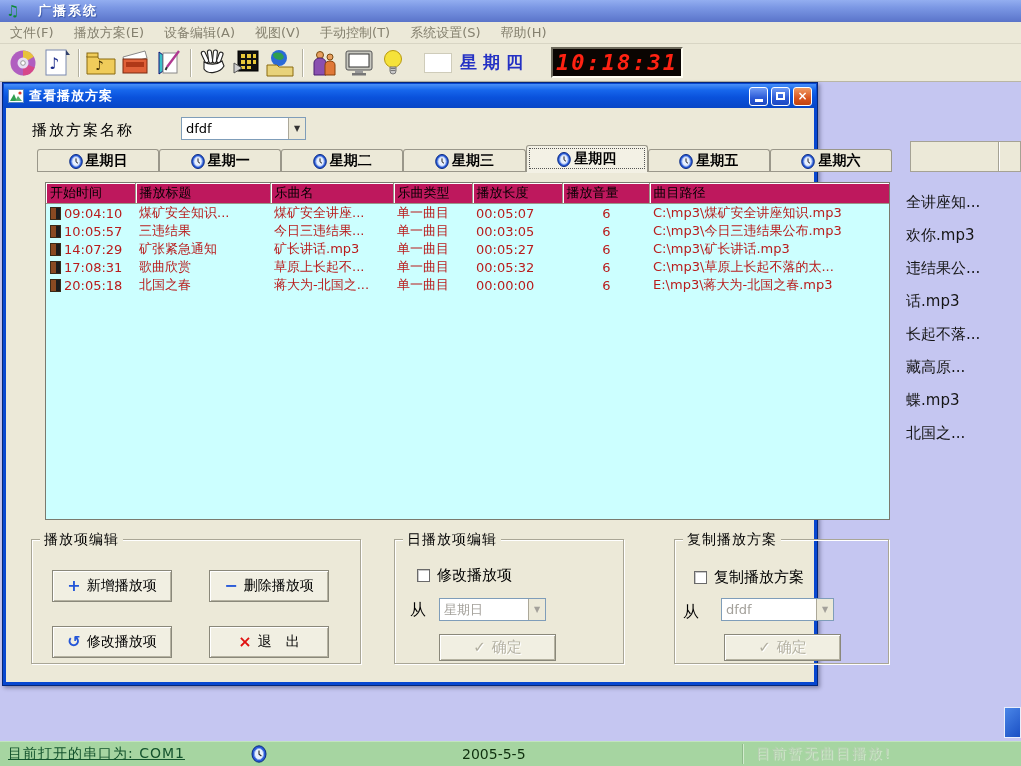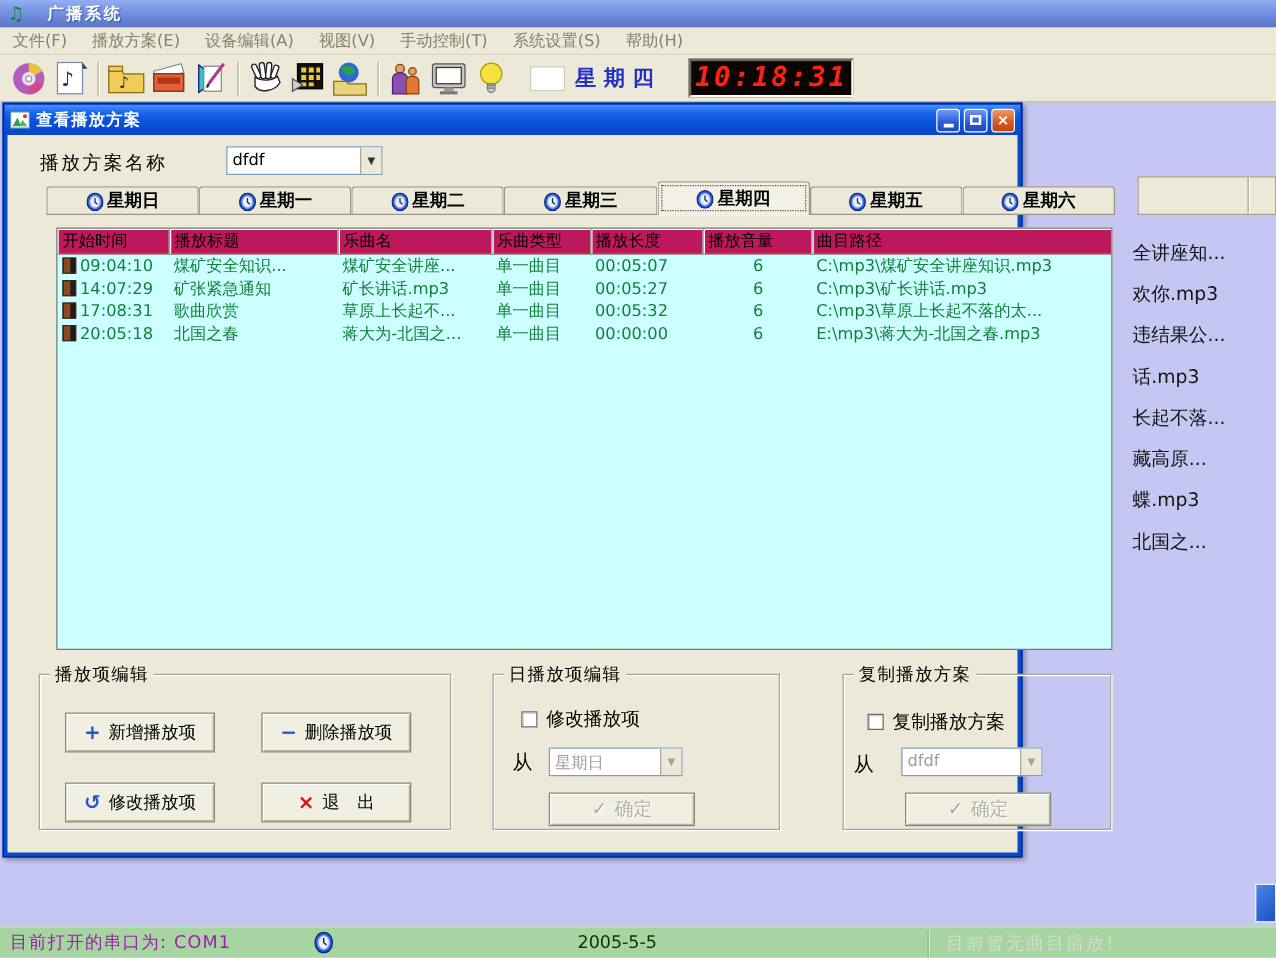--- a/index.html
+++ b/index.html
@@ -33,21 +33,21 @@
     background:#ece9d8; border:1px solid #a5a294; z-index:1; }
   .bg-header::after { content:""; position:absolute; left:87px; top:0; bottom:0; border-left:1px solid #a5a294; border-right:1px solid #fff; }
   .bg-list { position:absolute; left:906px; top:186px; width:120px; z-index:1; }
   .frag { height:33px; line-height:33px; font-size:15px; color:#141414; white-space:nowrap; }
   .corner-chip { position:absolute; left:1004px; top:707px; width:17px; height:31px; z-index:1;
     background:linear-gradient(135deg,#4a86e8,#1b50c4); border:1px solid #e8eefc; }
 
   
   .statusbar { position:absolute; left:0; top:741px; width:1021px; height:25px;
     background:#a6d5a1; border-top:1px solid #c2e4bd; display:flex; align-items:center; z-index:2; font-size:14px; }
-  .sb-left { margin-left:8px; color:#a21caf; letter-spacing:1px; white-space:nowrap; }
+  .sb-left { margin-left:8px; color:#14532d; letter-spacing:1px; white-space:nowrap;text-decoration:underline; }
   .sb-clockicon { margin-left:66px; display:inline-flex; }
   .sb-date { position:absolute; left:462px; color:#10300f; }
   .sb-div { position:absolute; left:742px; top:2px; bottom:2px; border-left:1px solid #8fba8a; border-right:1px solid #d2ecce; }
   .sb-right { position:absolute; left:756px; color:#b8cfb3; text-shadow:1px 1px 0 #cde6c8; letter-spacing:2px; }
 
   
   .dlg { position:absolute; left:2px; top:82px; width:816px; height:604px; z-index:5;
     background:#0847d0; border:1px solid #05277a; box-shadow:2px 2px 4px rgba(0,0,30,.35); }
   .dlg-titlebar { position:absolute; left:1px; top:1px; right:1px; height:24px;
     background:linear-gradient(180deg,#4a90f8 0%,#1767ec 25%,#0a52dc 55%,#0846c6 100%);
@@ -78,21 +78,21 @@
     font-size:14px; font-weight:600; color:#000; position:relative; cursor:default; }
   .tab.sel { height:27px; z-index:2; background:#f3f1e5; font-weight:bold; box-shadow:0 1px 0 #f3f1e5; outline:1px dotted #555; outline-offset:-4px; }
 
   
   .table-wrap { position:absolute; left:39px; top:74px; width:845px; height:338px;
     background:#ccffff; border:1px solid #7a7a6e; overflow:hidden; }
   table { border-collapse:collapse; table-layout:fixed; width:100%; }
   col.c0{width:89px} col.c1{width:135px} col.c2{width:123px} col.c3{width:79px} col.c4{width:90px} col.c5{width:87px} col.c6{width:240px}
   th { background:#be185d; font-size:13px; font-weight:normal; text-align:left; padding:1px 4px; height:18px;
     border-right:1px solid #9a978a; border-bottom:1px solid #9a978a; box-shadow:inset 1px 1px 0 #fff; white-space:nowrap; overflow:hidden; }
-  td { font-size:13px; height:17px; padding:0 2px 0 4px; white-space:nowrap; overflow:hidden; color:#15803d; }
+  td { font-size:13px; height:17px; padding:0 2px 0 4px; white-space:nowrap; overflow:hidden; color:#b91c1c; }
   td.center { text-align:center; }
   .row-icon { display:inline-block; width:11px; height:13px; vertical-align:-2px; margin-right:3px;
     background:linear-gradient(90deg,#8a4a22 55%,#1d1d1d 55%); border:1px solid #3a2a18; }
 
   
   .gbox { position:absolute; height:125px; border:1px solid #a9a696; box-shadow:1px 1px 0 #fff, inset 1px 1px 0 #fff; }
   .gbox-legend { position:absolute; top:-9px; left:8px; background:#ece9d8; padding:0 4px; font-size:14px; color:#000; letter-spacing:1px; }
   .gbox1 { left:25px; top:431px; width:330px; }
   .gbox2 { left:388px; top:431px; width:230px; }
   .gbox3 { left:668px; top:431px; width:215px; }
@@ -376,20 +376,29 @@
             <tr>
               <td><span class="row-icon"></span>09:04:10</td>
               <td>煤矿安全知识...</td>
               <td>煤矿安全讲座...</td>
               <td>单一曲目</td>
               <td>00:05:07</td>
               <td class="center">6</td>
               <td>C:\mp3\煤矿安全讲座知识.mp3</td>
             </tr>
             <tr>
+              <td><span class="row-icon"></span>10:05:57</td>
+              <td>三违结果</td>
+              <td>今日三违结果...</td>
+              <td>单一曲目</td>
+              <td>00:03:05</td>
+              <td class="center">6</td>
+              <td>C:\mp3\今日三违结果公布.mp3</td>
+            </tr>
+            <tr>
               <td><span class="row-icon"></span>14:07:29</td>
               <td>矿张紧急通知</td>
               <td>矿长讲话.mp3</td>
               <td>单一曲目</td>
               <td>00:05:27</td>
               <td class="center">6</td>
               <td>C:\mp3\矿长讲话.mp3</td>
             </tr>
             <tr>
               <td><span class="row-icon"></span>17:08:31</td>

